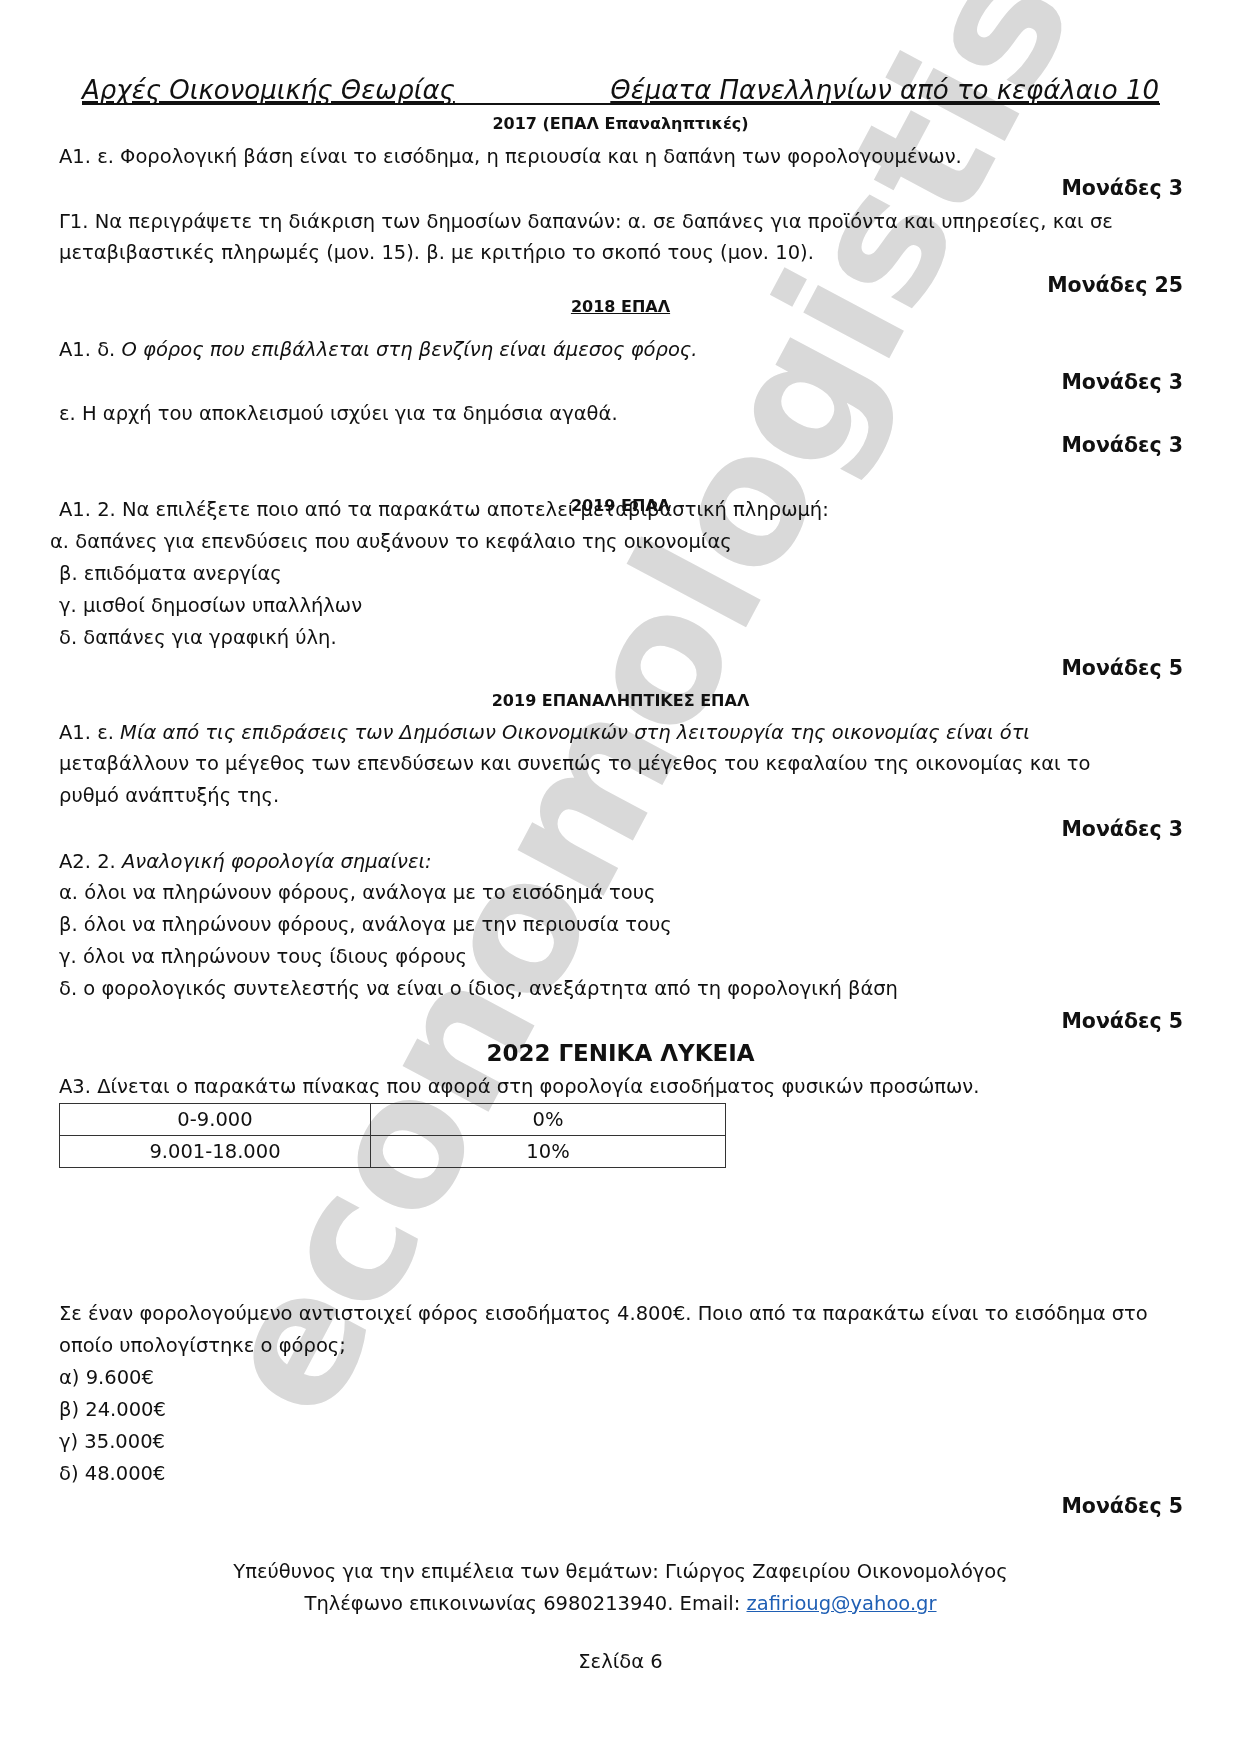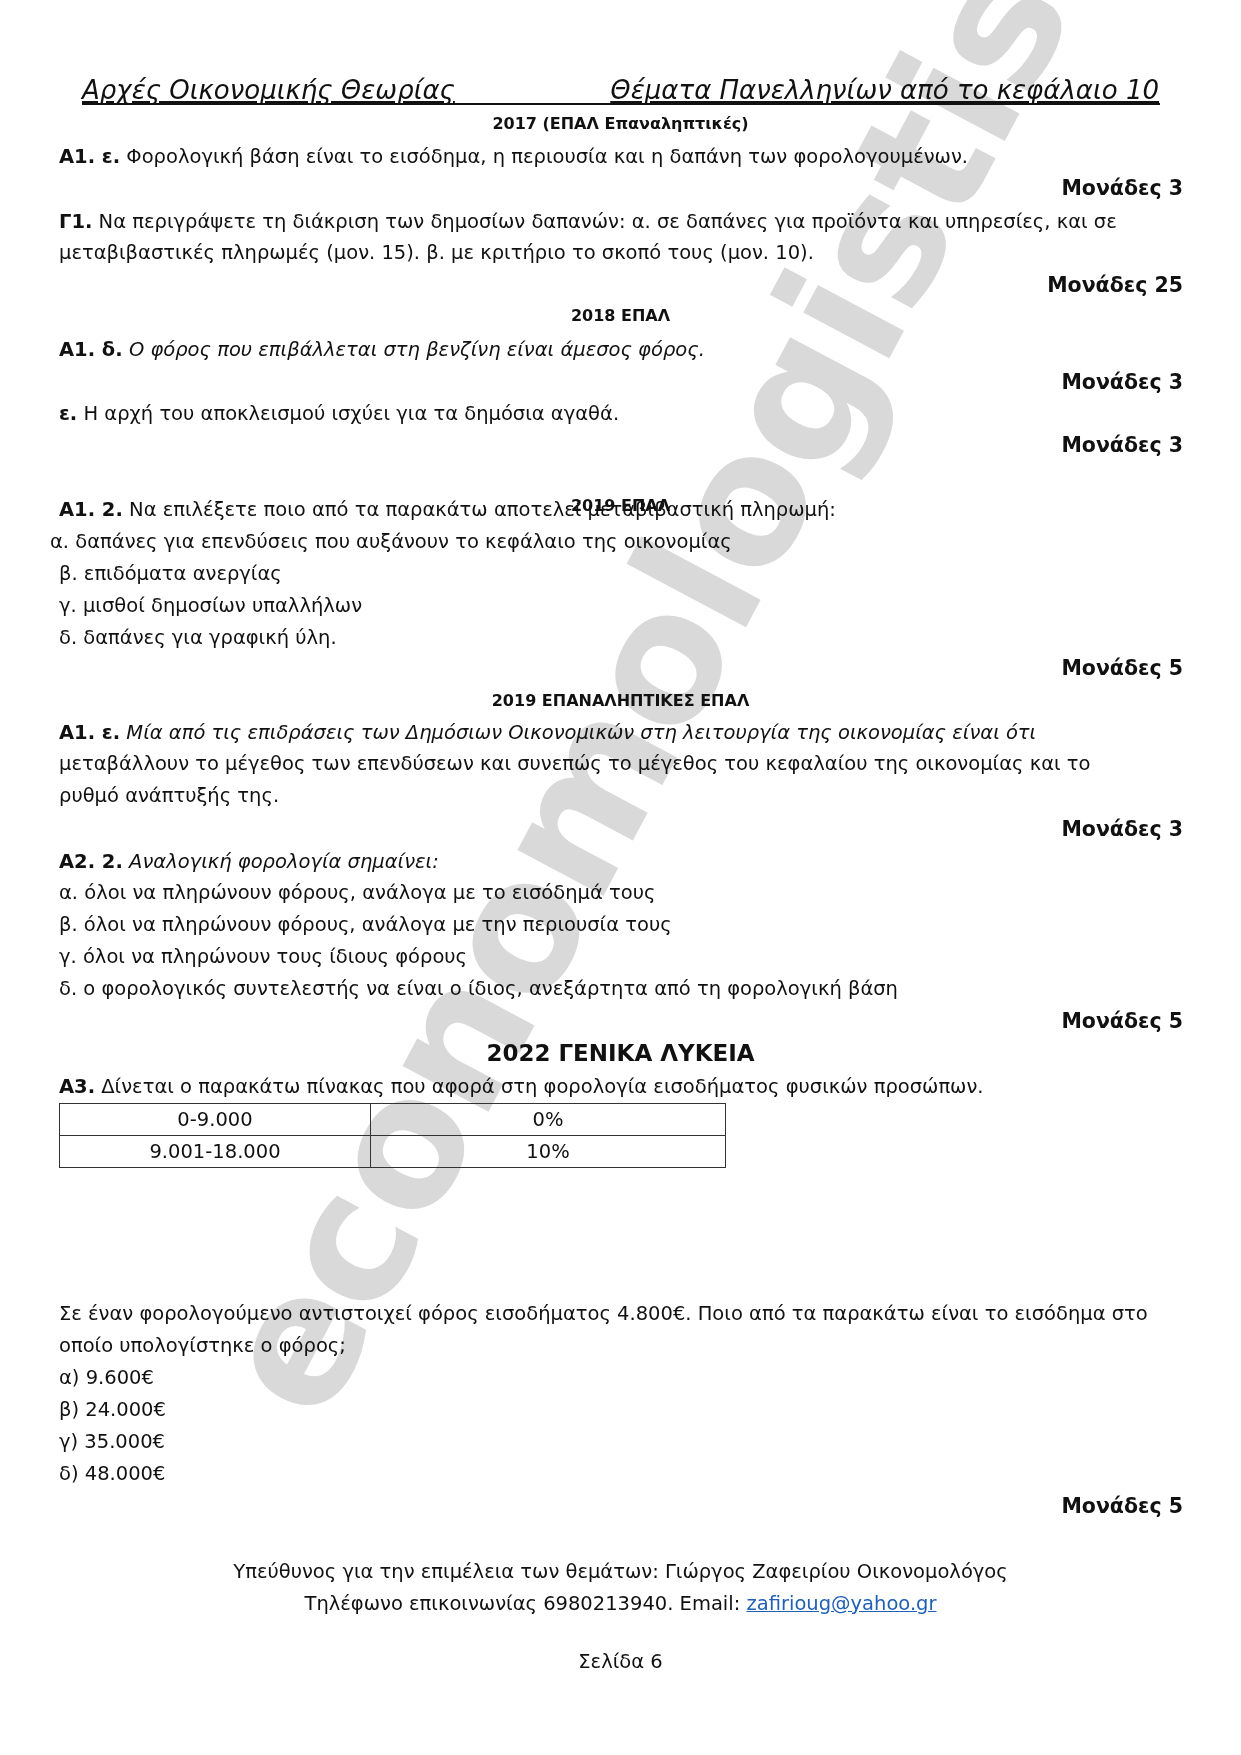--- a/index.html
+++ b/index.html
@@ -18,21 +18,21 @@
     .wm-wrap { position: absolute; left: 175px; top: 1350px; width: 0; height: 0; z-index: 0; }
     .wm-wrap .watermark { left: 0; top: 0; }
     .content { position: absolute; left: 0; top: 0; width: 1241px; z-index: 1; }
     .abs { position: absolute; white-space: nowrap; font-size: 19.5px; line-height: 24px; }
     .hdr { font-size: 26px; font-style: italic; text-decoration: underline; text-align: right; }
     .hdr-line { position: absolute; left: 82px; top: 103px; width: 1078px; height: 2px; background: #111; }
     .center { left: 0; width: 1241px; text-align: center; }
     .sec { font-weight: bold; font-size: 16px; }
     .sec-big { font-weight: bold; font-size: 23px; }
     .marks { right: 58px; font-weight: bold; font-size: 20.5px; }
-    .b { font-weight: bold; text-align: center; }
+    .b { font-weight: normal; text-align: center; }
     .it { font-style: italic; }
     table.tax {
       position: absolute; left: 59px; top: 1103px; width: 667px;
       border-collapse: collapse; font-size: 19.5px;
     }
     table.tax td, table.tax th {
       border: 1.5px solid #333; text-align: center; font-weight: normal;
       height: 31px; padding: 0;
     }
     table.tax .c1 { width: 310px; }
@@ -59,21 +59,21 @@
       <span>Φορολογική βάση είναι το εισόδημα, η περιουσία και η δαπάνη των φορολογουμένων.</span>
     </div>
     <div class="abs marks" style="top:176px;">Μονάδες 3</div>
     <div class="abs" style="left:59px; top:210px;">
       <span class="b">Γ1.</span>
       <span>Να περιγράψετε τη διάκριση των δημοσίων δαπανών: α. σε δαπάνες για προϊόντα και υπηρεσίες, και σε</span>
     </div>
     <div class="abs" style="left:59px; top:241px;">μεταβιβαστικές πληρωμές (μον. 15). β. με κριτήριο το σκοπό τους (μον. 10).</div>
     <div class="abs marks" style="top:273px;">Μονάδες 25</div>
 
-    <div class="abs center sec" style="top:304px;">2018 ΕΠΑΛ</div>
+    <div class="abs center sec" style="top:295px;text-decoration:underline;">2018 ΕΠΑΛ</div>
     <div class="abs" style="left:59px; top:338px;">
       <span class="b">Α1. δ.</span>
       <span class="it">Ο φόρος που επιβάλλεται στη βενζίνη είναι άμεσος φόρος.</span>
     </div>
     <div class="abs marks" style="top:370px;">Μονάδες 3</div>
     <div class="abs" style="left:59px; top:402px;">
       <span class="b">ε.</span>
       <span>Η αρχή του αποκλεισμού ισχύει για τα δημόσια αγαθά.</span>
     </div>
     <div class="abs marks" style="top:433px;">Μονάδες 3</div>

